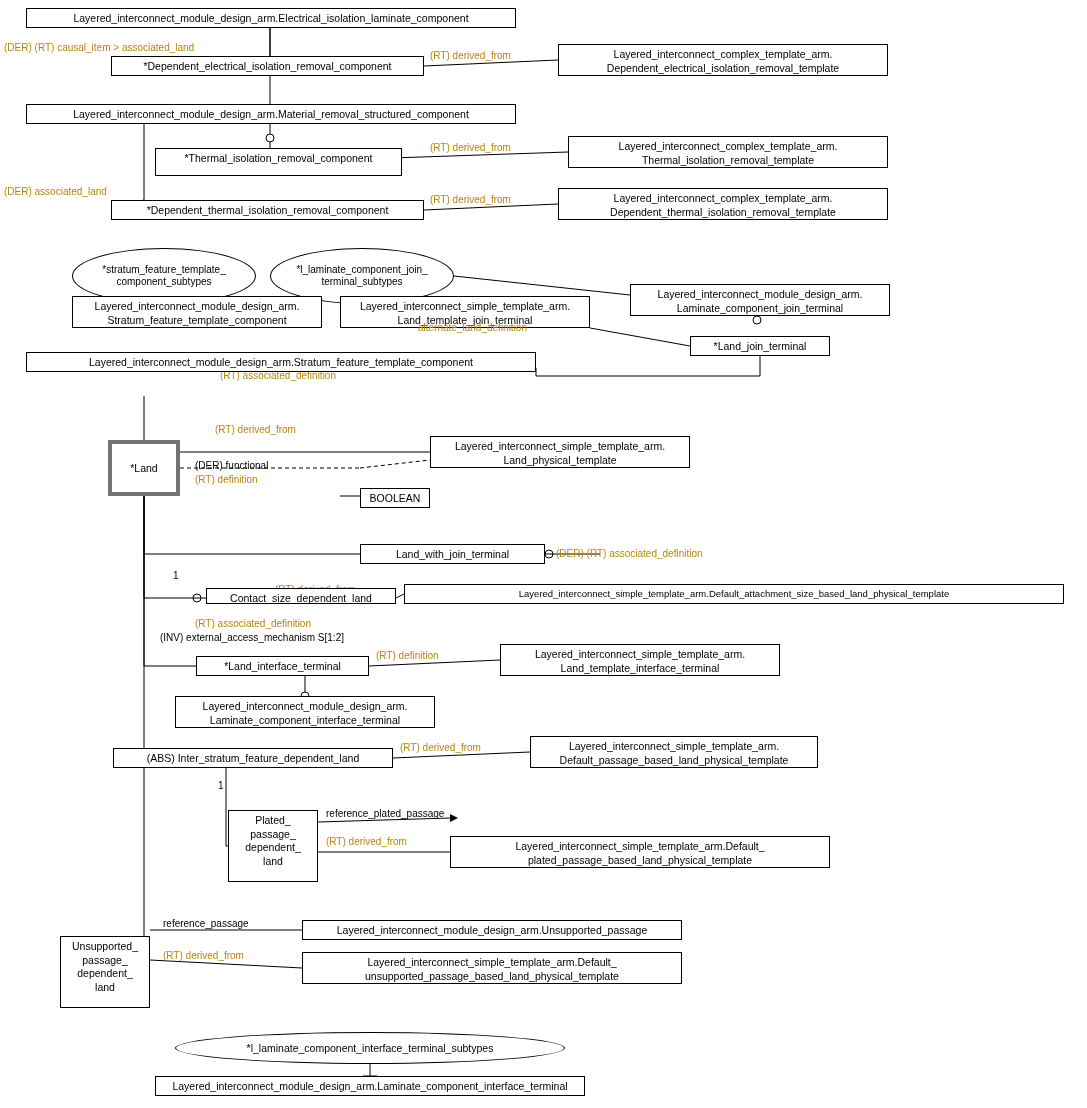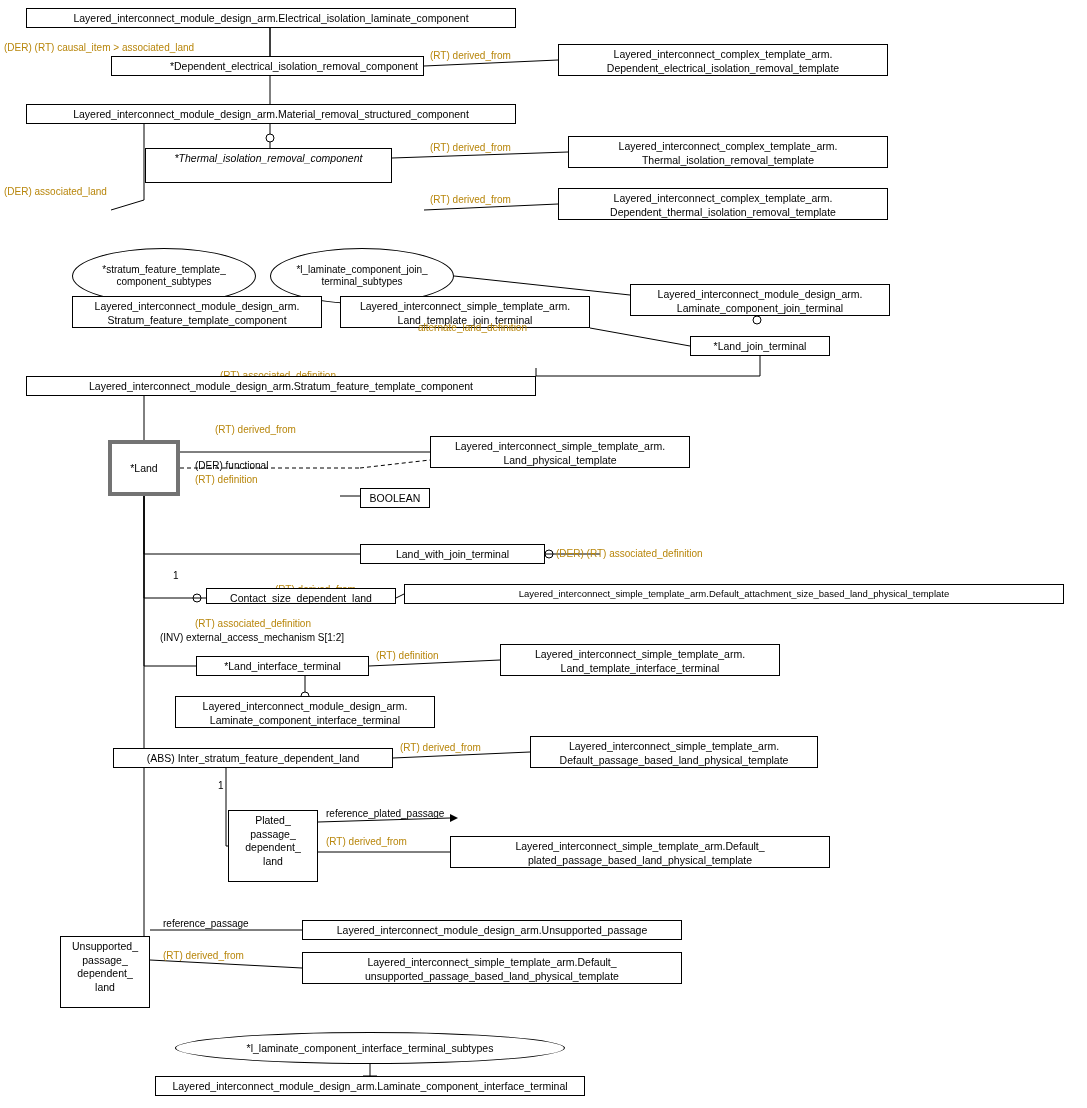--- a/index.html
+++ b/index.html
@@ -167,38 +167,39 @@
     <polygon points="302,964 310,968 302,972" fill="#000"></polygon>
 
     <line x1="370" y1="1064" x2="370" y2="1076" stroke="#000" stroke-width="1"></line>
     <polygon points="363,1076 370,1084 377,1076" fill="none" stroke="#000" stroke-width="1"></polygon>
   </svg>
 
   <div class="box" style="left:26px;top:8px;width:490px;height:20px;">Layered_interconnect_module_design_arm.Electrical_isolation_laminate_component</div>
 
   <div class="label der" style="left:4px;top:42px;">(DER) (RT) causal_item &gt; associated_land</div>
 
-  <div class="box" style="left:111px;top:56px;width:313px;height:20px;text-align:right;">*Dependent_electrical_isolation_removal_component</div>
+  <div class="box" style="left:111px;top:56px;width:313px;height:20px;">*Dependent_electrical_isolation_removal_component</div>
 
   <div class="label rt" style="left:430px;top:50px;">(RT) derived_from</div>
 
   <div class="box multi" style="left:558px;top:44px;width:330px;height:32px;">Layered_interconnect_complex_template_arm.
 Dependent_electrical_isolation_removal_template</div>
 
   <div class="box" style="left:26px;top:104px;width:490px;height:20px;">Layered_interconnect_module_design_arm.Material_removal_structured_component</div>
 
-  <div class="box" style="left:145px;top:148px;width:247px;height:35px;font-style:italic;">*Thermal_isolation_removal_component</div>
+  <div class="box" style="left:155px;top:148px;width:247px;height:28px;">*Thermal_isolation_removal_component</div>
 
   <div class="label rt" style="left:430px;top:142px;">(RT) derived_from</div>
 
   <div class="box multi" style="left:568px;top:136px;width:320px;height:32px;">Layered_interconnect_complex_template_arm.
 Thermal_isolation_removal_template</div>
 
   <div class="label der" style="left:4px;top:186px;">(DER) associated_land</div>
 
+  <div class="box" style="left:111px;top:200px;width:313px;height:20px;">*Dependent_thermal_isolation_removal_component</div>
 
   <div class="label rt" style="left:430px;top:194px;">(RT) derived_from</div>
 
   <div class="box multi" style="left:558px;top:188px;width:330px;height:32px;">Layered_interconnect_complex_template_arm.
 Dependent_thermal_isolation_removal_template</div>
 
   <div class="ellipse" style="left:72px;top:248px;width:184px;height:56px;font-size:10px;text-align:center;">
     *stratum_feature_template_<br>component_subtypes
   </div>
 
@@ -214,21 +215,21 @@
 
   <div class="box multi" style="left:630px;top:284px;width:260px;height:32px;">Layered_interconnect_module_design_arm.
 Laminate_component_join_terminal</div>
 
   <div class="label rt" style="left:418px;top:322px;">alternate_land_definition</div>
 
   <div class="box" style="left:690px;top:336px;width:140px;height:20px;">*Land_join_terminal</div>
 
   <div class="label rt" style="left:220px;top:370px;">(RT) associated_definition</div>
 
-  <div class="box" style="left:26px;top:376px;width:510px;height:20px;">Layered_interconnect_module_design_arm.Stratum_feature_template_component</div>
+  <div class="box" style="left:26px;top:352px;width:510px;height:20px;">Layered_interconnect_module_design_arm.Stratum_feature_template_component</div>
 
   <div class="box" style="left:108px;top:440px;width:72px;height:56px;border:4px solid #737373;display:flex;align-items:center;justify-content:center;">
     *Land
   </div>
 
   <div class="label rt" style="left:215px;top:424px;">(RT) derived_from</div>
 
   <div class="box multi" style="left:430px;top:436px;width:260px;height:32px;">Layered_interconnect_simple_template_arm.
 Land_physical_template</div>
 

